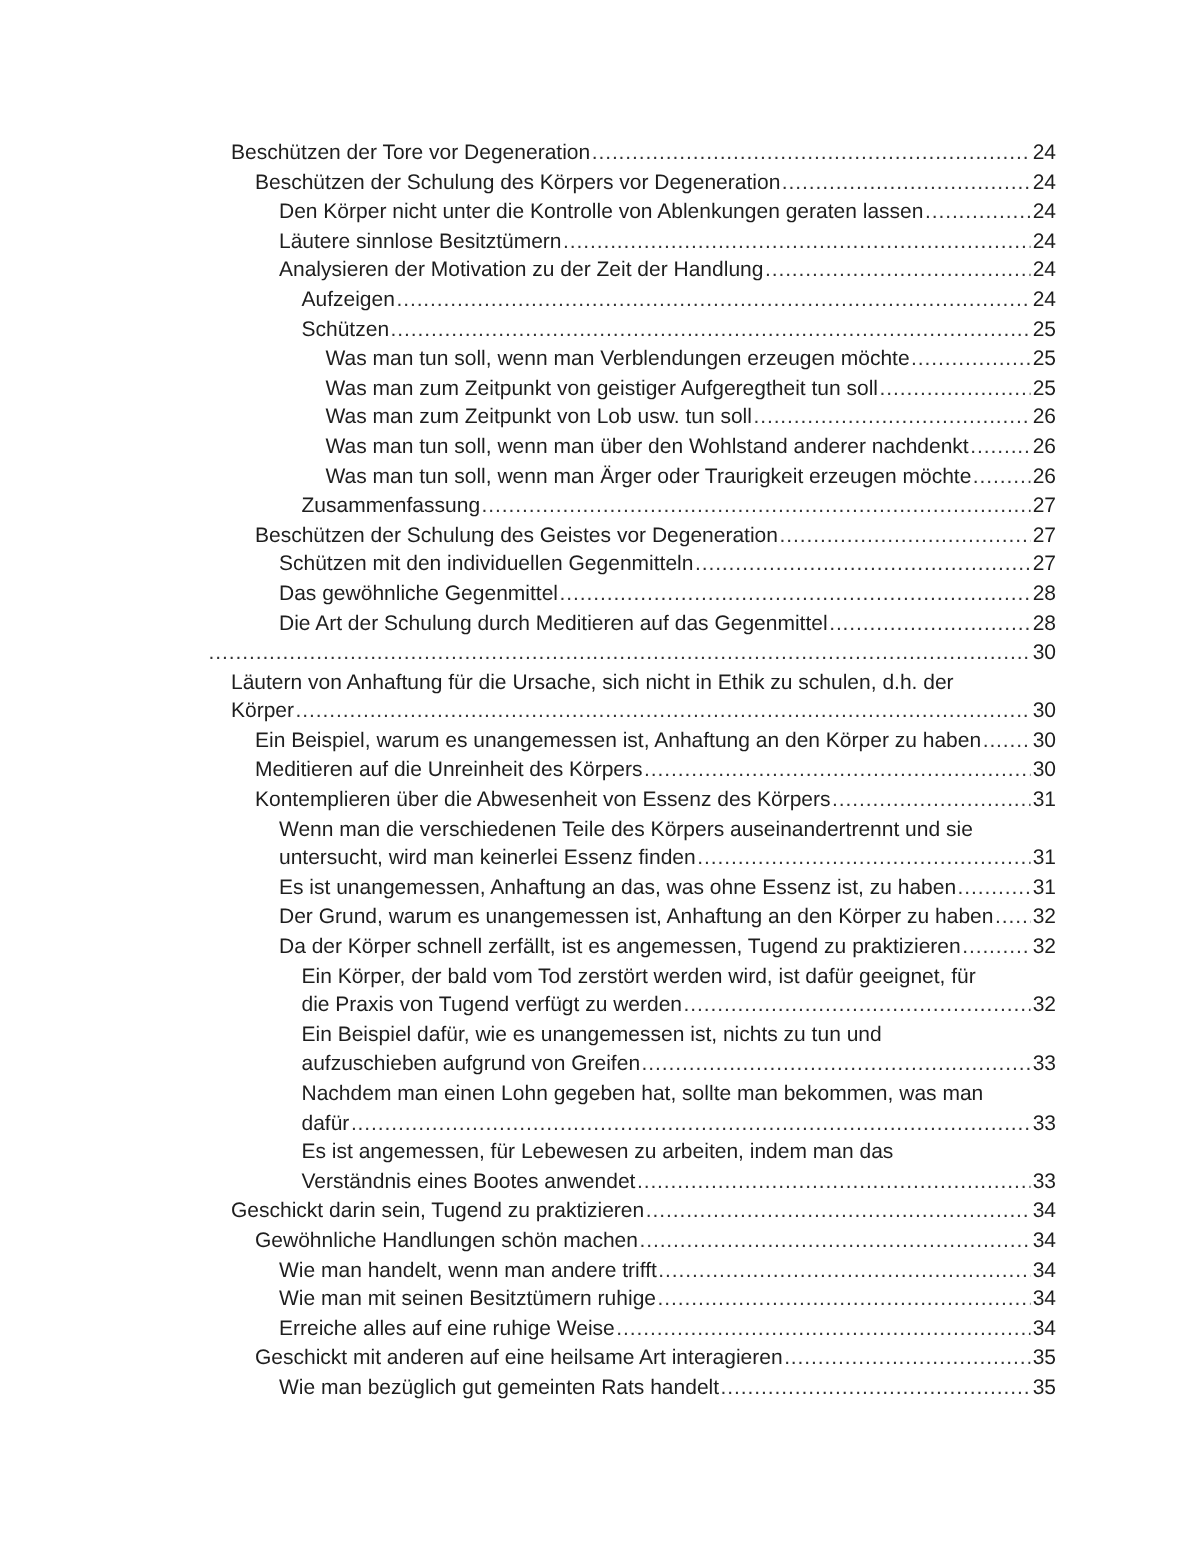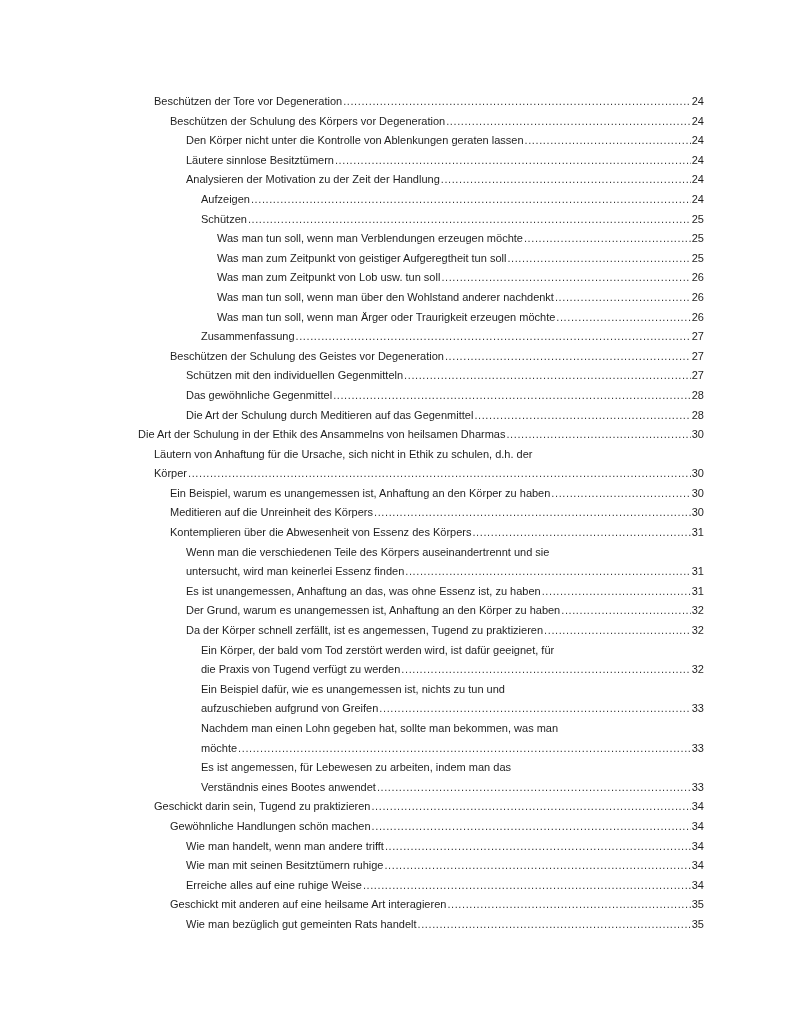--- a/index.html
+++ b/index.html
@@ -1,18 +1,18 @@
 <!DOCTYPE html>
 <html><head>
 <meta charset="utf-8">
 <style>
   html, body { margin: 0; padding: 0; background: #ffffff; }
   body { width: 795px; height: 1030px; position: relative; overflow: hidden; }
   .page { position: absolute; left: 0; top: 0; width: 795px; height: 1030px; background: #fff; }
-  .toc { position: absolute; left: 138px; top: 92px; width: 566px; font-family: "Liberation Sans", sans-serif; font-size: 11px; color: #1e1e1e; }
+  .toc { position: absolute; left: 138px; top: 92px; width: 566px; font-family: "Liberation Sans", sans-serif; font-size: 14px; color: #1e1e1e; }
   .entry { position: relative; line-height: 19.6px; }
   .entry .row { display: flex; align-items: flex-end; }
   .entry .title { white-space: nowrap; }
   .entry .lead { flex: 1 1 auto; overflow: hidden; white-space: nowrap; margin: 0 1px; color: #333; letter-spacing: 0.6px; }
   .entry .lead::before { content: "................................................................................................................................................................................................................................................"; }
   .entry .page-num { white-space: nowrap; text-align: left; }
   .entry .first-line { white-space: nowrap; }
   .l0 { padding-left: 0px; }
   .l1 { padding-left: 16px; }
   .l2 { padding-left: 32px; }
@@ -139,21 +139,20 @@
       </div>
       <div class="entry l3">
         <div class="row">
           <span class="title">Die Art der Schulung durch Meditieren auf das Gegenmittel</span>
           <span class="lead"></span>
           <span class="page-num">28</span>
         </div>
       </div>
       <div class="entry l0">
         <div class="row">
-          <span class="title">Die Art der Schulung in der Ethik des Ansammelns von heilsamen Dharmas</span>
           <span class="lead"></span>
           <span class="page-num">30</span>
         </div>
       </div>
       <div class="entry l1">
         <div class="first-line">Läutern von Anhaftung für die Ursache, sich nicht in Ethik zu schulen, d.h. der</div>
         <div class="row">
           <span class="title">Körper</span>
           <span class="lead"></span>
           <span class="page-num">30</span>
@@ -221,21 +220,21 @@
         <div class="first-line">Ein Beispiel dafür, wie es unangemessen ist, nichts zu tun und</div>
         <div class="row">
           <span class="title">aufzuschieben aufgrund von Greifen</span>
           <span class="lead"></span>
           <span class="page-num">33</span>
         </div>
       </div>
       <div class="entry l4">
         <div class="first-line">Nachdem man einen Lohn gegeben hat, sollte man bekommen, was man</div>
         <div class="row">
-          <span class="title">möchte</span>
+          <span class="title">dafür</span>
           <span class="lead"></span>
           <span class="page-num">33</span>
         </div>
       </div>
       <div class="entry l4">
         <div class="first-line">Es ist angemessen, für Lebewesen zu arbeiten, indem man das</div>
         <div class="row">
           <span class="title">Verständnis eines Bootes anwendet</span>
           <span class="lead"></span>
           <span class="page-num">33</span>

